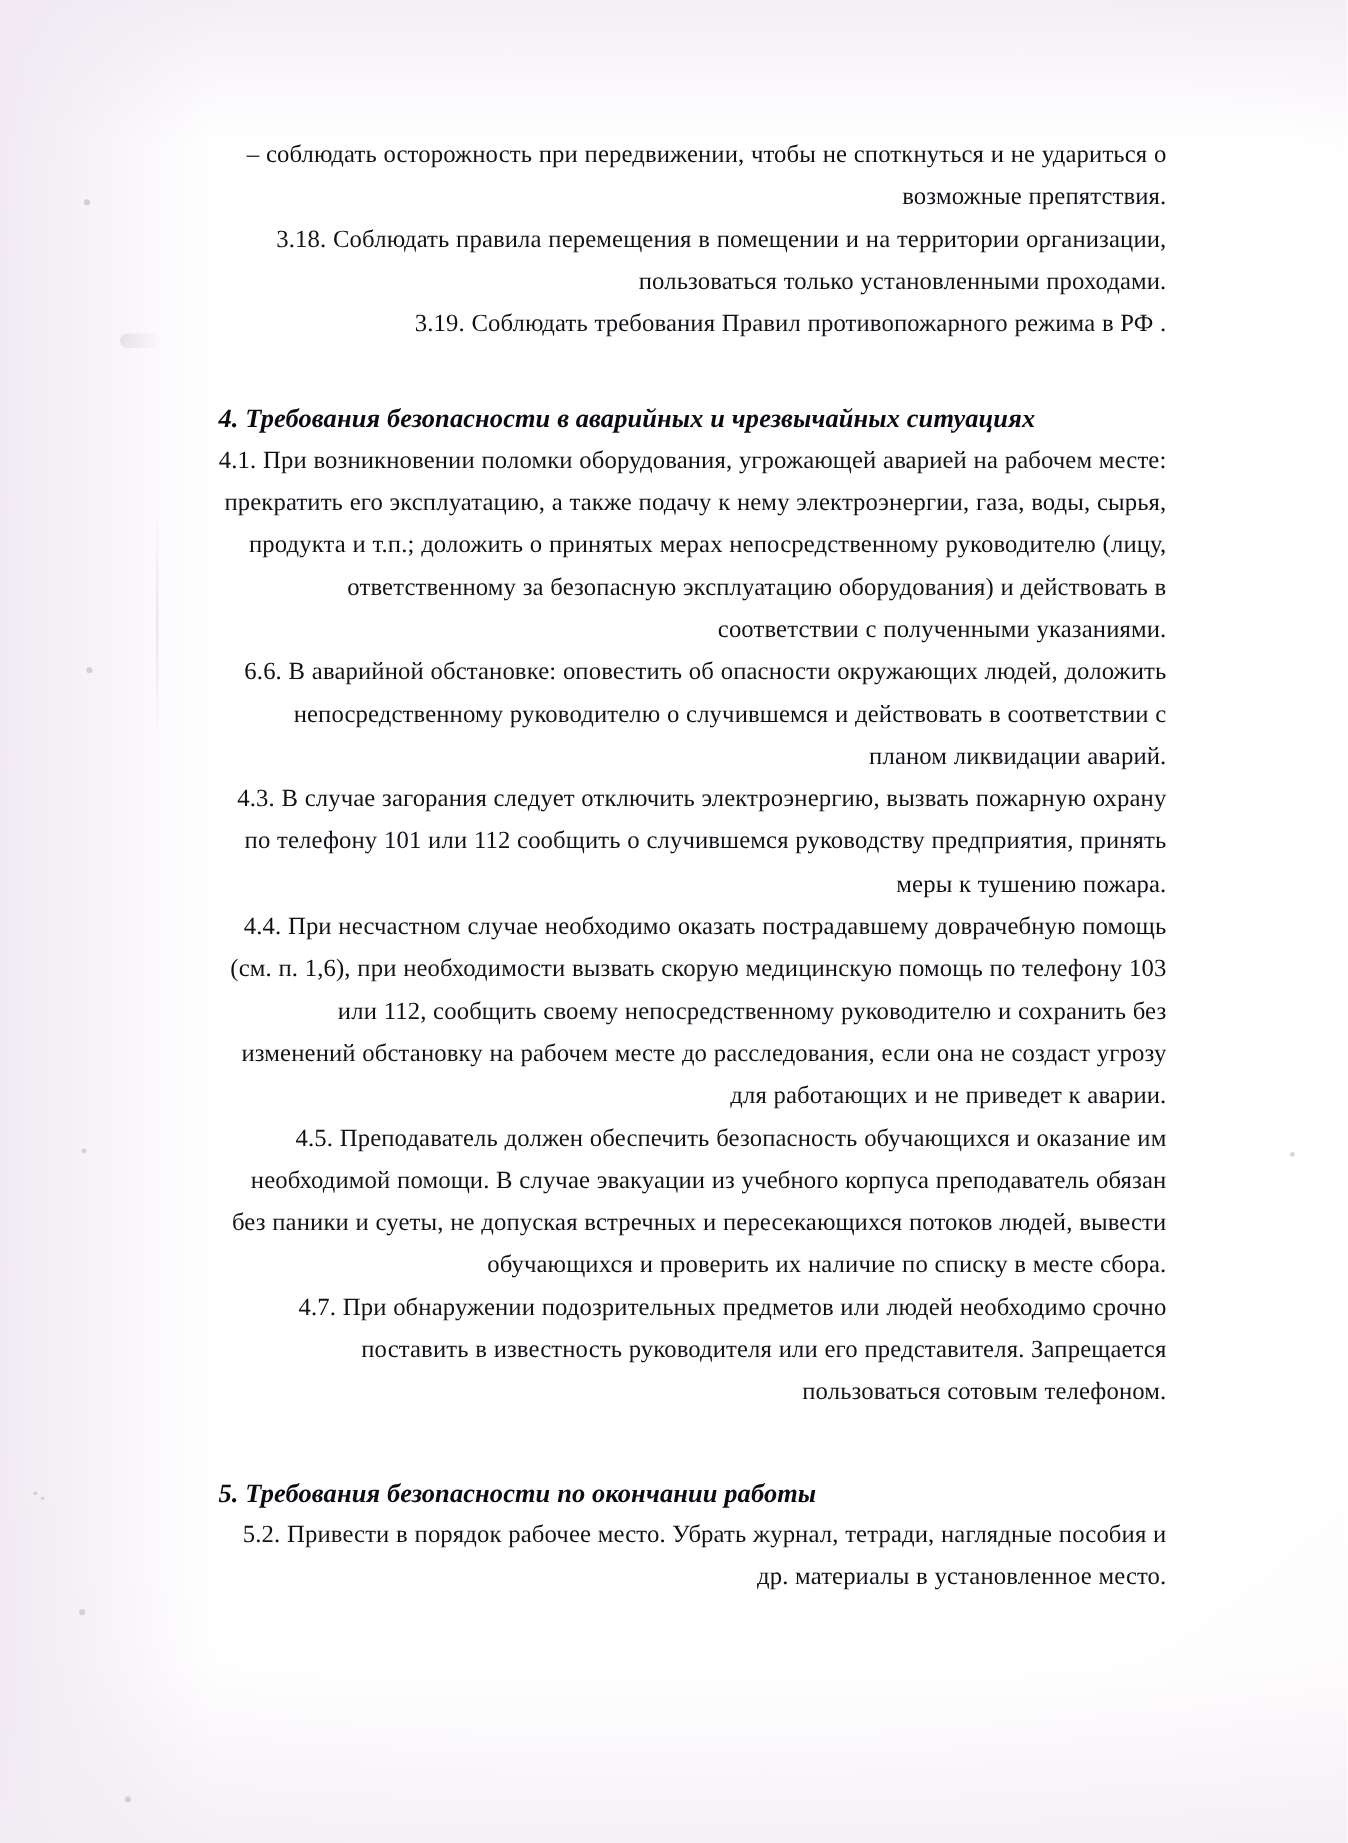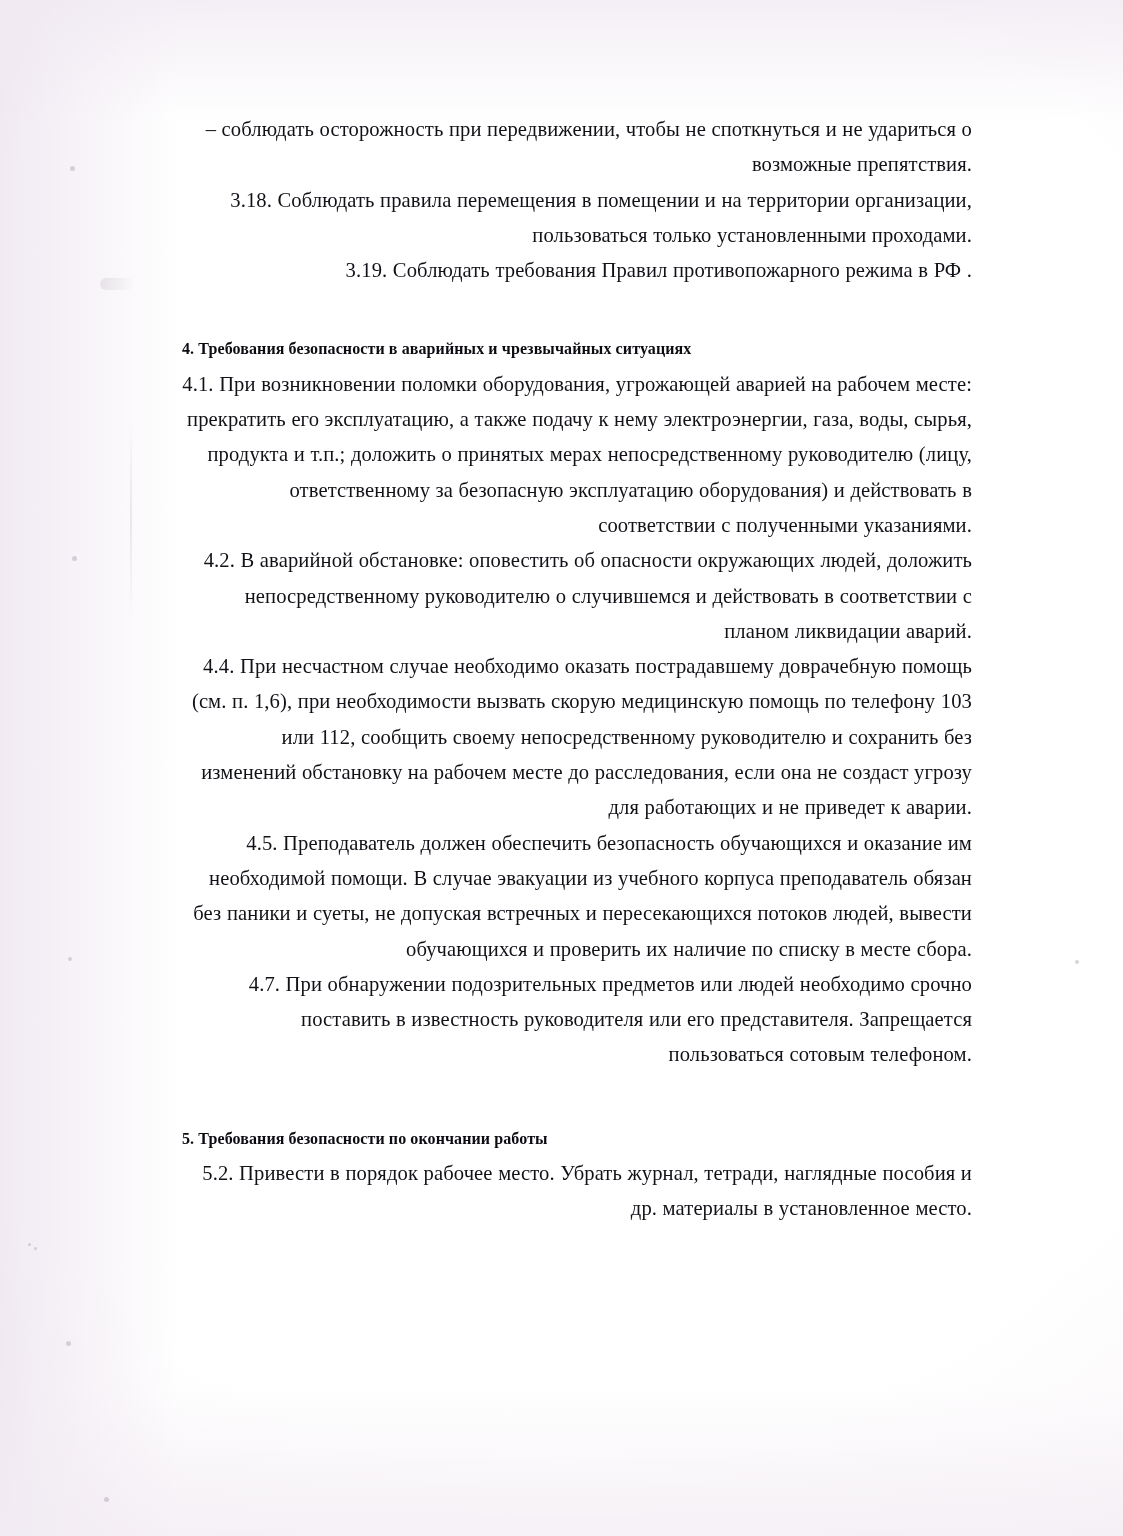--- a/index.html
+++ b/index.html
@@ -71,25 +71,26 @@
     font-size: 20.6px;
     line-height: 35.3px;
     text-align: right;
     letter-spacing: 0.1px;
     word-spacing: 0.3px;
     color: #131118;
   }
 
   h2.section {
     margin: 0;
-    font-size: 16px;
+    font-size: 22px;
     line-height: 35.3px;
     font-weight: bold;
     color: #0d0b12;
     letter-spacing: 0.1px;
+    font-style: italic;
   }
 
   .gap-lg { height: 43px; }
   .gap-xl { height: 48px; }
 </style>
 </head>
 <body>
 
 <div class="page">
   <div class="paper-shade-left"></div>
@@ -110,21 +111,22 @@
   <div class="content">
 
     <p class="para">– соблюдать осторожность при передвижении, чтобы не споткнуться и не удариться о возможные препятствия.</p>
     <p class="para">3.18. Соблюдать правила перемещения в помещении и на территории организации, пользоваться только установленными проходами.</p>
     <p class="para">3.19. Соблюдать требования Правил противопожарного режима в РФ .</p>
 
     <div class="gap-lg"></div>
 
     <h2 class="section">4. Требования безопасности в аварийных  и  чрезвычайных ситуациях</h2>
     <p class="para">4.1. При возникновении поломки оборудования, угрожающей аварией на рабочем месте: прекратить его эксплуатацию, а также подачу к нему электроэнергии, газа, воды, сырья, продукта и т.п.; доложить о принятых мерах непосредственному руководителю (лицу, ответственному за безопасную эксплуатацию оборудования) и действовать в соответствии с полученными указаниями.</p>
-    <p class="para">4.2. В аварийной обстановке: оповестить об опасности окружающих людей, доложить непосредственному руководителю о случившемся и действовать в соответствии с планом ликвидации аварий.</p>
+    <p class="para">6.6. В аварийной обстановке: оповестить об опасности окружающих людей, доложить непосредственному руководителю о случившемся и действовать в соответствии с планом ликвидации аварий.</p>
+    <p class="para">4.3. В случае загорания следует отключить электроэнергию, вызвать пожарную охрану по телефону 101 или 112 сообщить о случившемся руководству предприятия, принять меры к тушению пожара.</p>
     <p class="para">4.4. При несчастном случае необходимо оказать пострадавшему доврачебную помощь (см. п. 1,6), при необходимости вызвать скорую медицинскую помощь по телефону 103 или 112, сообщить своему непосредственному руководителю и сохранить без изменений обстановку на рабочем месте до расследования, если она не создаст угрозу для работающих и не приведет к аварии.</p>
     <p class="para">4.5. Преподаватель  должен обеспечить безопасность обучающихся и оказание им необходимой помощи. В случае эвакуации из  учебного корпуса преподаватель обязан без паники и суеты, не допуская встречных и пересекающихся потоков людей, вывести обучающихся  и проверить их наличие  по списку в месте сбора.</p>
     <p class="para">4.7. При обнаружении подозрительных предметов или людей необходимо срочно поставить в известность руководителя или его представителя. Запрещается пользоваться сотовым телефоном.</p>
 
     <div class="gap-xl"></div>
 
     <h2 class="section">5. Требования безопасности по окончании работы</h2>
     <p class="para">5.2. Привести в порядок рабочее место. Убрать журнал, тетради, наглядные пособия и др. материалы в установленное место.</p>
 
   </div>

